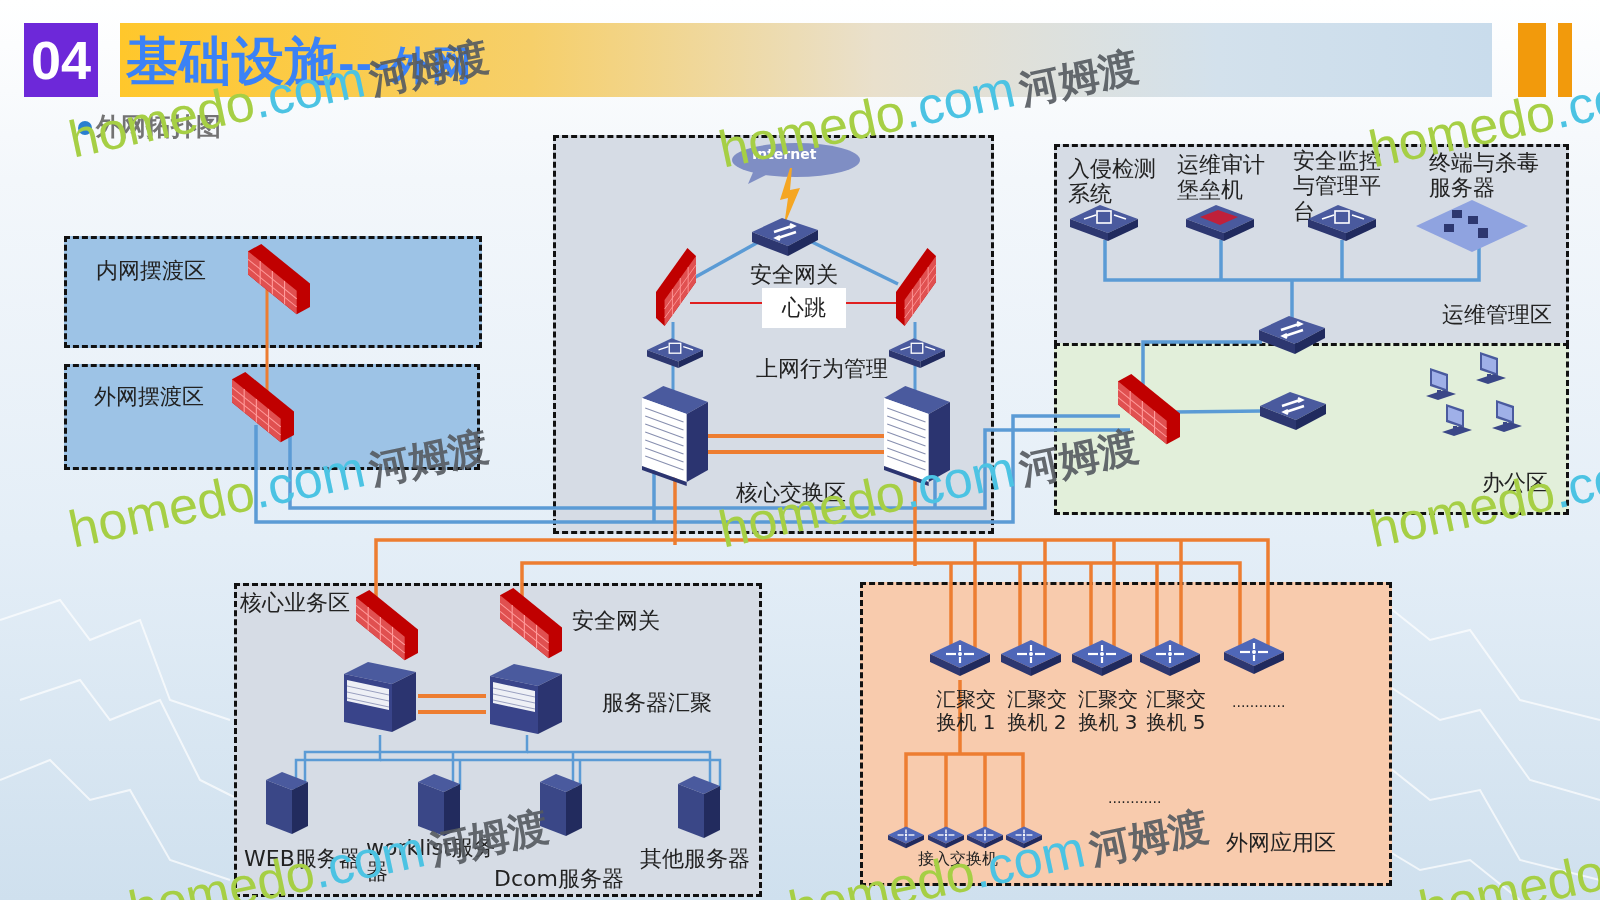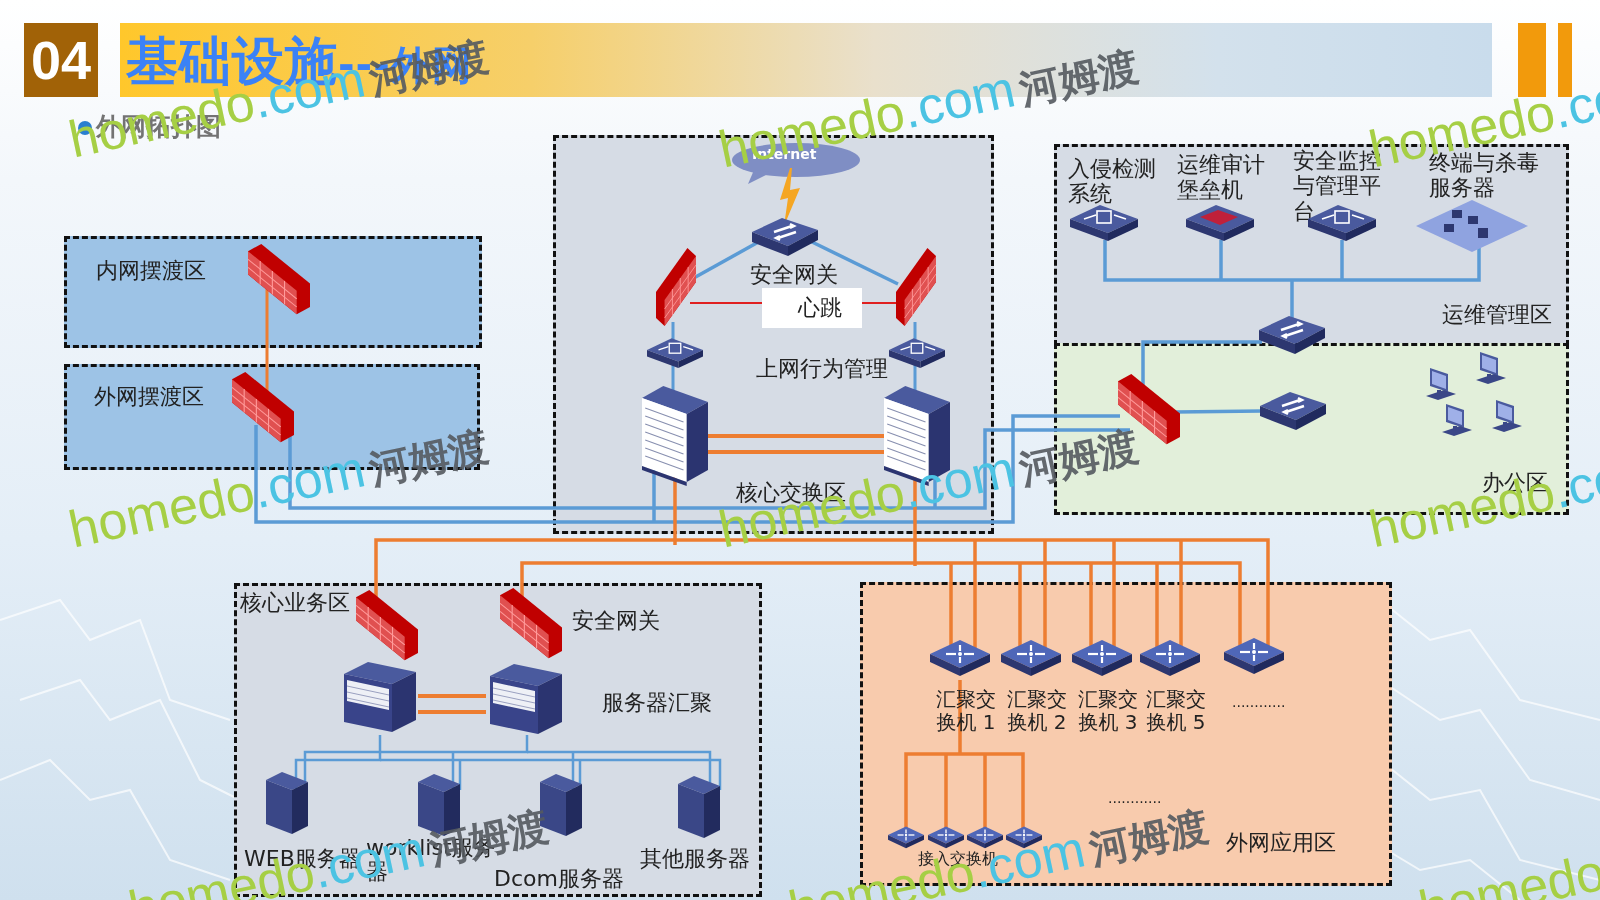--- a/index.html
+++ b/index.html
@@ -1,35 +1,35 @@
 <!DOCTYPE html>
 <html><head>
 <meta charset="utf-8">
 <style>
   html,body{margin:0;padding:0;}
   body{width:1600px;height:900px;overflow:hidden;position:relative;
     font-family:"DejaVu Sans","Liberation Sans",sans-serif;
     background:linear-gradient(180deg,#ffffff 0%,#f3f7fb 20%,#e4eef7 60%,#cfe0ee 100%);}
   .circuit{position:absolute;left:0;top:0;width:1600px;height:900px;}
-  .hdr-num{position:absolute;left:24px;top:23px;width:74px;height:74px;background:#a16207;
+  .hdr-num{position:absolute;left:24px;top:23px;width:74px;height:74px;background:#6d28d9;
     color:#fff;font-weight:bold;font-size:54px;line-height:74px;text-align:center;font-family:"Liberation Sans",sans-serif;}
   .hdr-bar{position:absolute;left:120px;top:23px;width:1372px;height:74px;
     background:linear-gradient(90deg,#ffc72b 0%,#f6cf6a 30%,#e9e0cc 55%,#d3e1ec 80%,#c9dcec 100%);}
   .hdr-title{position:absolute;left:126px;top:26px;color:#3b82f6;font-weight:bold;font-size:52px;line-height:70px;letter-spacing:1px;}
   .hdr-title small{font-size:40px;}
   .accent1{position:absolute;left:1518px;top:23px;width:28px;height:74px;background:#f29a0c;}
   .accent2{position:absolute;left:1558px;top:23px;width:14px;height:74px;background:#f29a0c;}
   .subtitle{position:absolute;left:78px;top:110px;font-size:25px;font-weight:bold;color:#737373;}
   .subtitle .dot{display:inline-block;width:14px;height:14px;border-radius:50%;background:#2a7fd0;margin-right:4px;vertical-align:middle;}
   .zone{position:absolute;border:3px dashed #111;box-sizing:border-box;}
   .lbl{position:absolute;font-size:22px;color:#222;white-space:nowrap;line-height:1.15;}
   .lbl.sm{font-size:20px;}
   .wires{position:absolute;left:0;top:0;width:1600px;height:900px;pointer-events:none;}
   .dev{position:absolute;}
-  .heartbeat{position:absolute;left:762px;top:288px;width:84px;height:40px;background:#fff;font-size:22px;line-height:40px;text-align:center;color:#222;padding-left:16px;}
+  .heartbeat{position:absolute;left:762px;top:288px;width:84px;height:40px;background:#fff;font-size:22px;line-height:40px;text-align:center;color:#222;}
   .wm{position:absolute;font-weight:bold;white-space:nowrap;pointer-events:none;transform:rotate(-12deg);transform-origin:left center;}
   .wm .h{color:#a6cf45;font-size:52px;font-family:"Liberation Sans",sans-serif;font-weight:normal;}
   .wm .c{color:#4cc3e3;font-size:52px;font-family:"Liberation Sans",sans-serif;font-weight:normal;}
   .wm .cn{color:#555a60;font-size:40px;opacity:.9;}
 </style>
 </head>
 <body>
 
 <svg class="circuit" viewBox="0 0 1600 900">
   <g stroke="#ffffff" stroke-width="2" fill="none" opacity=".7">

